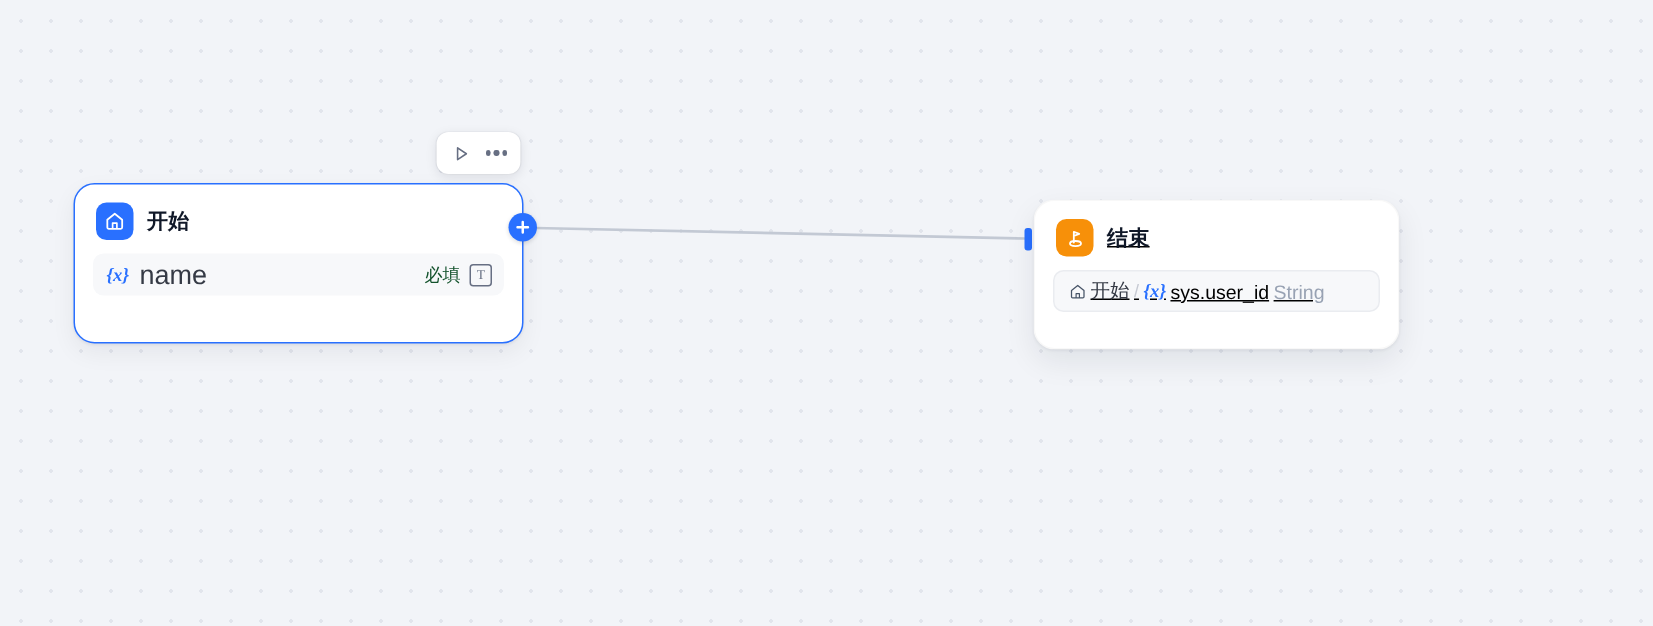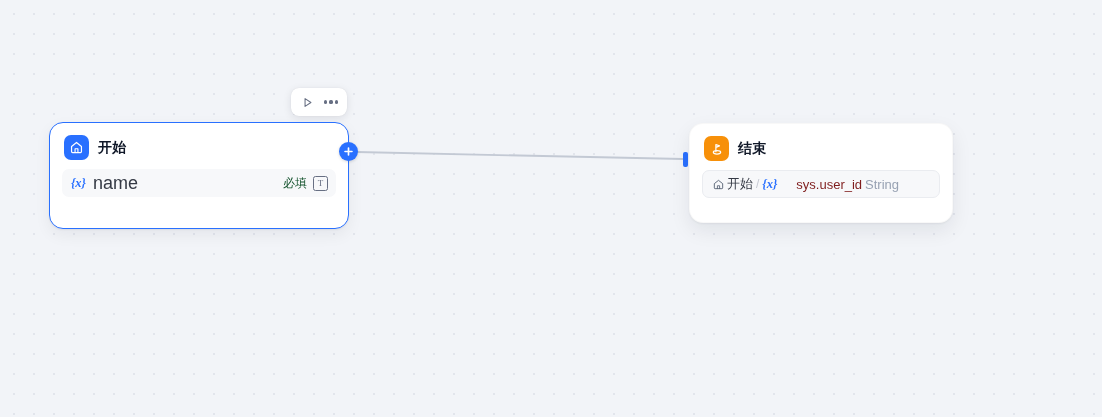--- a/index.html
+++ b/index.html
@@ -80,25 +80,26 @@
   .node-start {
     left: 49px;
     top: 122px;
     width: 300px;
     height: 107px;
     border: 1.4px solid #2970ff;
     box-shadow: 0 1px 2px rgba(16,24,40,0.06), 0 6px 16px rgba(16,24,40,0.06);
   }
   .node-end {
     left: 689px;
-    top: 123px;
-    width: 264px;
+    top: 133px;
+    width: 244px;
     height: 100px;
     border: 1px solid rgba(16,24,40,0.03);
     box-shadow: 0 1px 2px rgba(16,24,40,0.05), 0 8px 20px rgba(16,24,40,0.08);
+    text-decoration: underline;
   }
 
   .node-header {
     display: flex;
     align-items: center;
     gap: 9px;
     padding: 12px 14px 0 14px;
   }
   .node-icon {
     width: 25px;
@@ -199,22 +200,21 @@
     font-family: "Liberation Serif", "DejaVu Serif", serif;
     font-style: italic;
     font-weight: bold;
     font-size: 12.5px;
     color: #2970ff;
     margin-right: 3px;
     flex: none;
   }
   .ref-var {
     font-size: 13px;
-    color: #7f1d1d;
-    margin-left: 16px;
+    color: #000000;
   }
   .ref-type {
     font-size: 13px;
     color: #98a2b3;
     margin-left: 3px;
   }
 
   
   .handle-plus {
     position: absolute;

